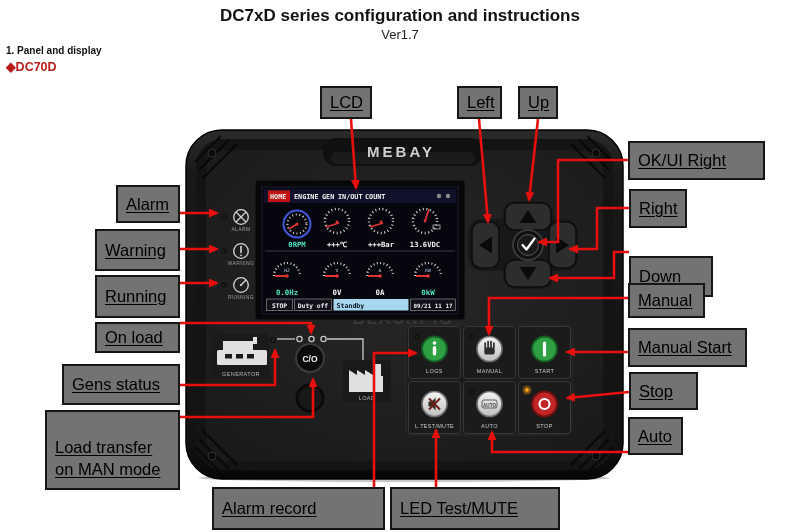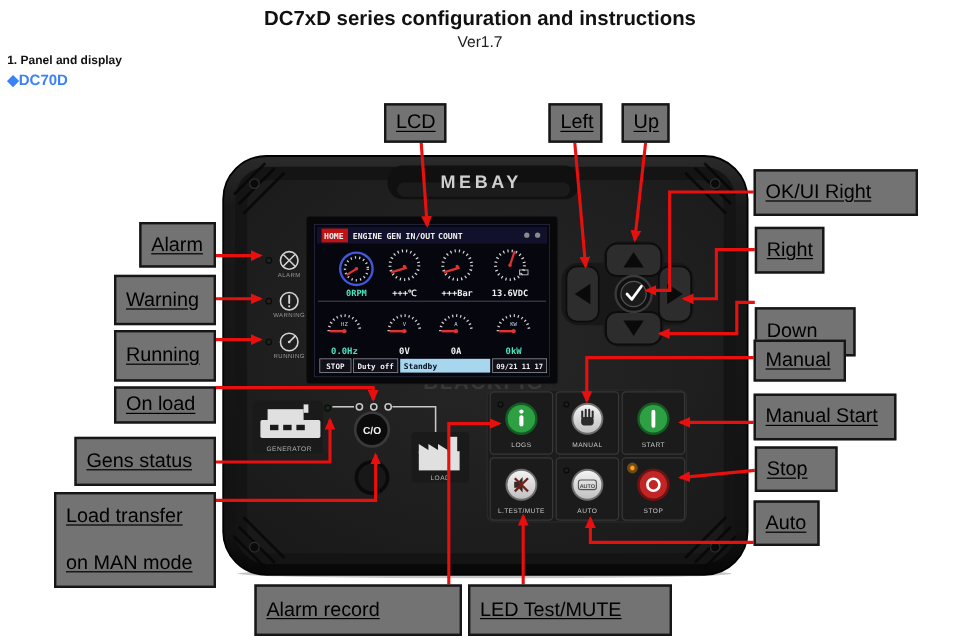--- a/index.html
+++ b/index.html
@@ -2,25 +2,25 @@
 <html><head>
 <meta charset="utf-8">
 <style>
   html,body{margin:0;padding:0;}
   body{width:800px;height:532px;position:relative;background:#ffffff;
        font-family:"Liberation Sans",sans-serif;overflow:hidden;}
   .abs{position:absolute;}
   .hdr-title{left:0;top:6px;width:800px;text-align:center;font-size:17px;font-weight:bold;color:#111;}
   .hdr-ver{left:0;top:27px;width:800px;text-align:center;font-size:13px;color:#222;}
   .hdr-sec{left:6px;top:45px;font-size:10px;font-weight:bold;color:#111;}
-  .hdr-model{left:6px;top:59px;font-size:12.5px;font-weight:bold;color:#3b82f6;}
+  .hdr-model{left:6px;top:59px;font-size:12.5px;font-weight:bold;color:#b91c1c;}
   .co{position:absolute;background:#737373;border:2px solid #161616;box-sizing:border-box;
       display:flex;align-items:center;padding:0 4px 0 8px;font-size:16.5px;color:#000;z-index:30;}
   .co span{text-decoration:underline;text-underline-offset:2px;white-space:nowrap;}
-  .co.two{flex-direction:column;align-items:flex-start;justify-content:space-between;padding:9px 4px 9px 8px;}
+  .co.two{flex-direction:column;align-items:flex-start;justify-content:space-between;padding:26px 4px 9px 8px;}
   #lines{position:absolute;left:0;top:0;z-index:20;pointer-events:none;}
   #device{position:absolute;left:185px;top:126px;z-index:10;}
 </style>
 </head>
 <body>
 
 <div class="abs hdr-title">DC7xD series configuration and instructions</div>
 <div class="abs hdr-ver">Ver1.7</div>
 <div class="abs hdr-sec">1. Panel and display</div>
 <div class="abs hdr-model">◆DC70D</div>

